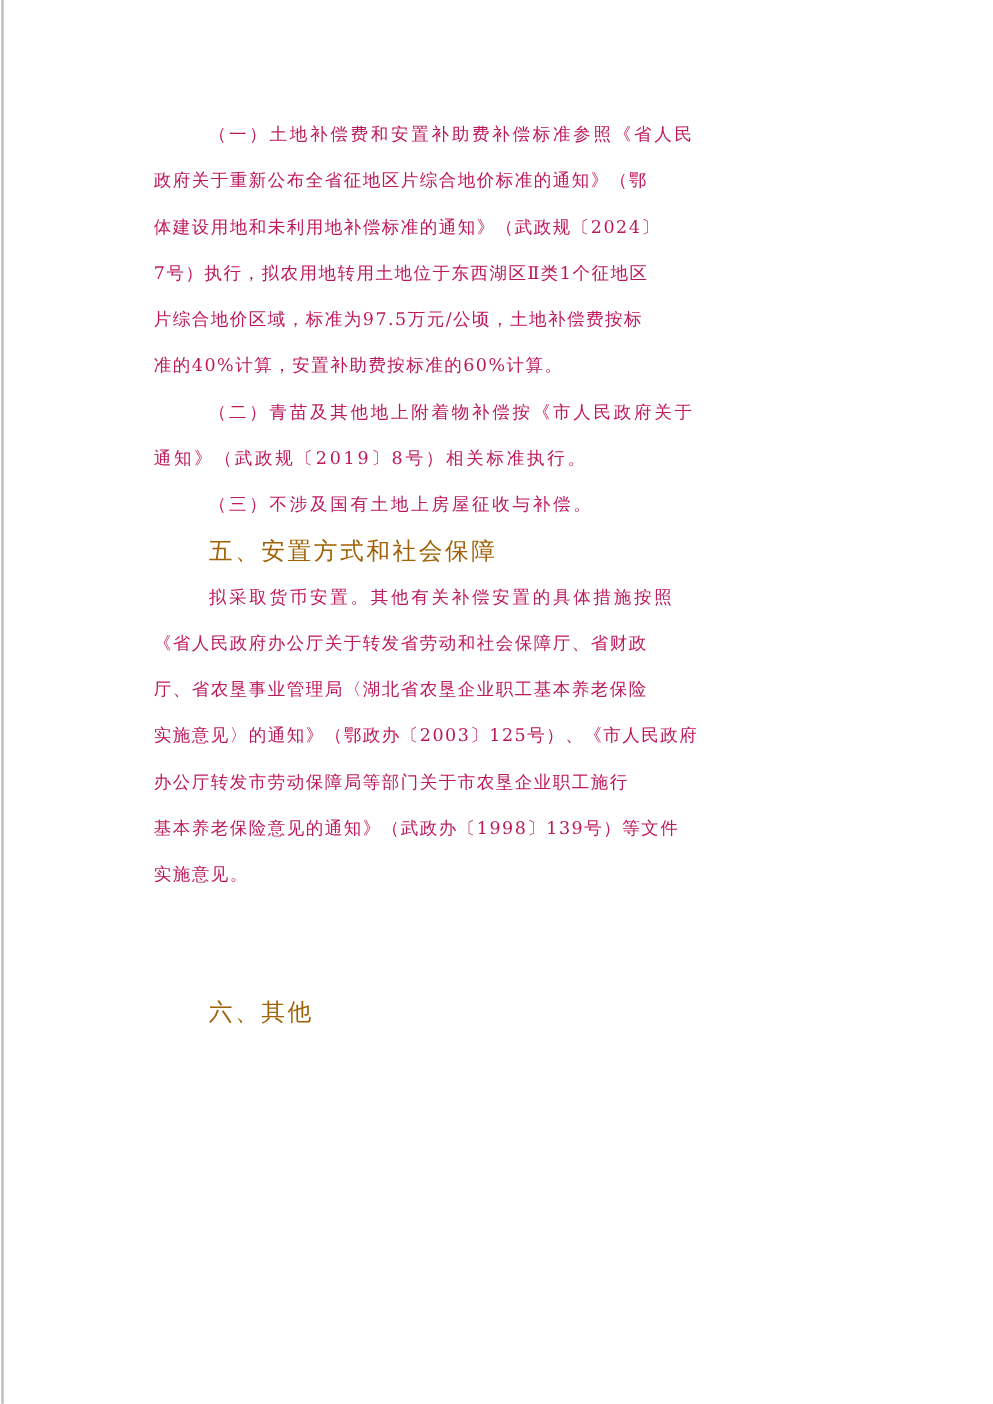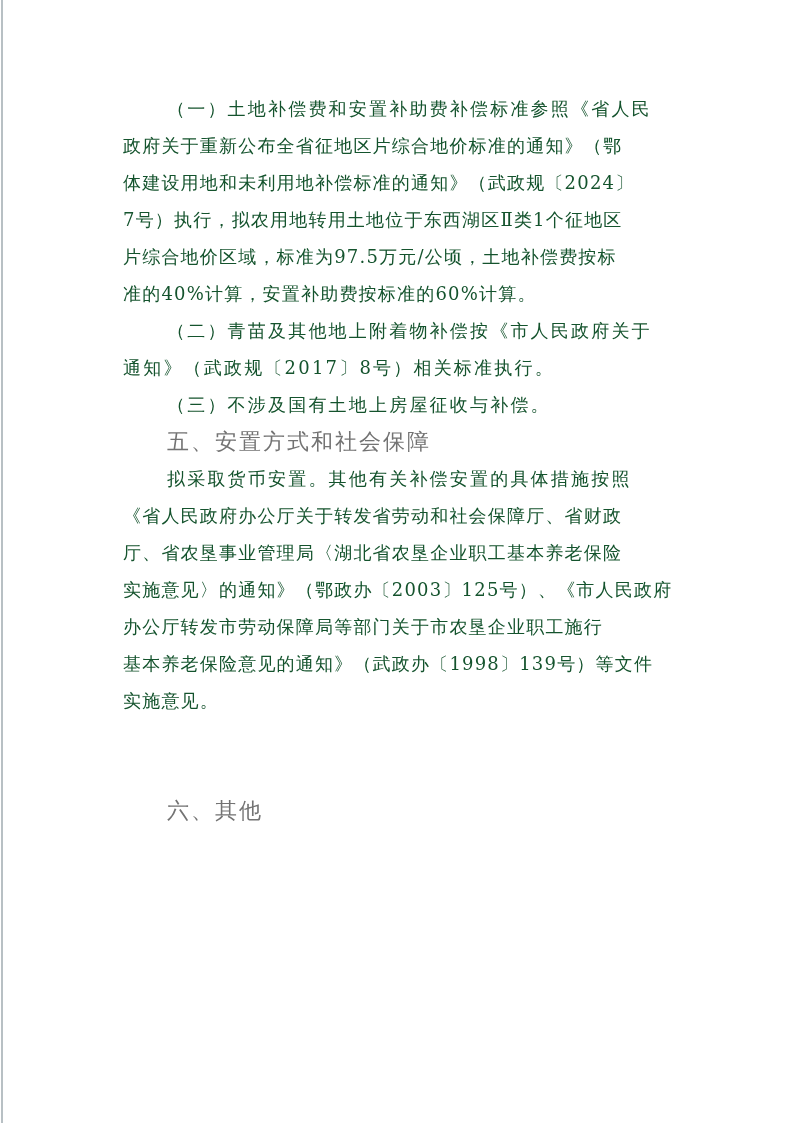--- a/index.html
+++ b/index.html
@@ -23,38 +23,38 @@
       background: #b8c0c4;
     }
     .page {
       position: absolute;
       left: 123px;
       top: 90px;
       width: 552px;
     }
     .line {
       font-family: "DejaVu Serif", "Liberation Serif", serif;
-      font-size: 18px;
+      font-size: 14px;
       height: 37px;
       line-height: 37px;
       white-space: nowrap;
       letter-spacing: 4.6px;
-      color: #14532d;
+      color: #be185d;
     }
     .indent {
       padding-left: 44px;
     }
     .heading {
       font-family: "DejaVu Sans", "Liberation Sans", sans-serif;
-      font-size: 22px;
+      font-size: 19px;
       height: 37px;
       line-height: 37px;
       padding-left: 44px;
       letter-spacing: 2px;
-      color: #737373;
+      color: #a16207;
     }
     .tight { letter-spacing: 2.2px; }
     .tighter { letter-spacing: 1.2px; }
     .gap-large { height: 73px; }
   </style>
 </head>
 <body>
 
 <div class="scan-edge"></div>
 
@@ -64,21 +64,21 @@
     <div class="line indent tight">（一）土地补偿费和安置补助费补偿标准参照《省人民</div>
     <div class="line tighter">政府关于重新公布全省征地区片综合地价标准的通知》（鄂</div>
     <div class="line tighter">体建设用地和未利用地补偿标准的通知》（武政规〔2024〕</div>
     <div class="line tighter">7号）执行，拟农用地转用土地位于东西湖区Ⅱ类1个征地区</div>
     <div class="line tighter">片综合地价区域，标准为97.5万元/公顷，土地补偿费按标</div>
     <div class="line tighter">准的40%计算，安置补助费按标准的60%计算。</div>
   </div>
 
   <div>
     <div class="line indent tight">（二）青苗及其他地上附着物补偿按《市人民政府关于</div>
-    <div class="line tight">通知》（武政规〔2017〕8号）相关标准执行。</div>
+    <div class="line tight">通知》（武政规〔2019〕8号）相关标准执行。</div>
   </div>
 
   <div>
     <div class="line indent tight">（三）不涉及国有土地上房屋征收与补偿。</div>
   </div>
 
   <div class="heading">五、安置方式和社会保障</div>
 
   <div>
     <div class="line indent tight">拟采取货币安置。其他有关补偿安置的具体措施按照</div>

